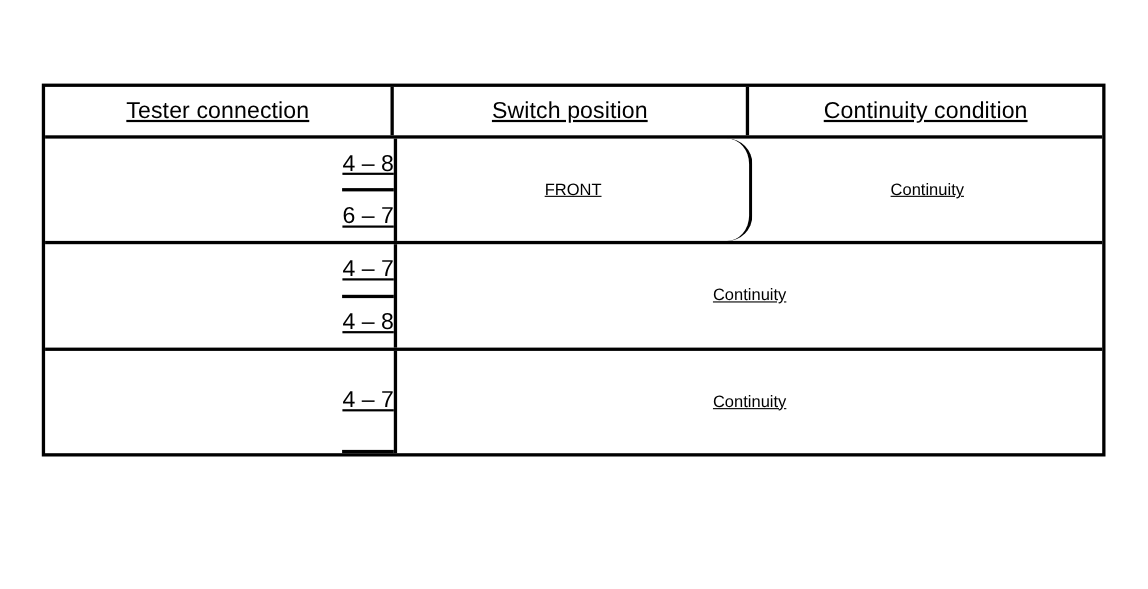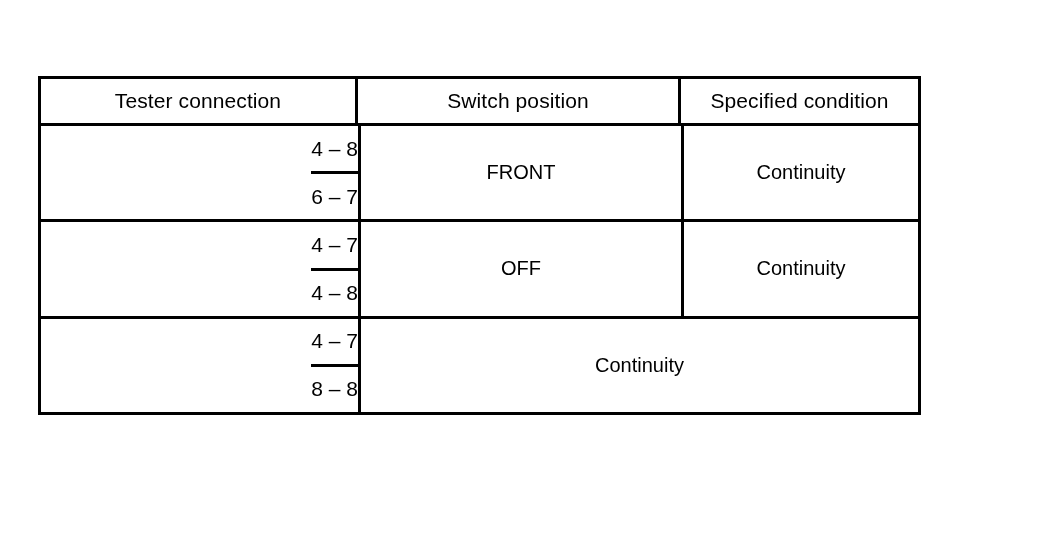--- a/index.html
+++ b/index.html
@@ -22,27 +22,28 @@
     top: 0;
     width: 1044px;
     height: 535px;
   }
 
   
   .spec-table {
     position: absolute;
     left: 38px;
     top: 76px;
-    width: 883px;
+    width: 967px;
     height: 339px;
     border: 3px solid #000000;
     box-sizing: border-box;
     display: flex;
     flex-direction: column;
     background: #ffffff;
+    text-decoration: underline;
   }
 
   
   .thead {
     display: flex;
     height: 47px;
     flex: 0 0 47px;
     border-bottom: 3px solid #000000;
     box-sizing: border-box;
   }
@@ -98,21 +99,22 @@
     align-items: center;
     justify-content: center;
     box-sizing: border-box;
     font-size: 21px;
   }
   .subcell.top {
     border-bottom: 3px solid #000000;
   }
 
   .body-cell {
-    font-size: 20px;
+    font-size: 15px;
+    border-radius: 23px;
   }
 
   
   .caption {
     position: absolute;
     left: 38px;
     top: 434px;
     font-size: 19px;
     letter-spacing: 0.3px;
     white-space: nowrap;
@@ -121,47 +123,45 @@
 </head>
 <body>
 
 <div id="canvas">
 
   <div class="spec-table">
 
     <div class="thead">
       <div class="cell head-cell col-1 vline-1">Tester connection</div>
       <div class="cell head-cell col-2 vline-2">Switch position</div>
-      <div class="cell head-cell col-3">Specified condition</div>
+      <div class="cell head-cell col-3">Continuity condition</div>
     </div>
 
     <div class="tbody">
 
       <div class="group">
         <div class="col-1 split vline-1">
           <div class="subcell top">4 – 8</div>
           <div class="subcell">6 – 7</div>
         </div>
         <div class="cell body-cell col-2 vline-2">FRONT</div>
         <div class="cell body-cell col-3">Continuity</div>
       </div>
 
       <div class="group">
         <div class="col-1 split vline-1">
           <div class="subcell top">4 – 7</div>
           <div class="subcell">4 – 8</div>
         </div>
-        <div class="cell body-cell col-2 vline-2">OFF</div>
         <div class="cell body-cell col-3">Continuity</div>
       </div>
 
       <div class="group last">
         <div class="col-1 split vline-1">
           <div class="subcell top">4 – 7</div>
-          <div class="subcell">8 – 8</div>
         </div>
         <div class="cell body-cell col-3">Continuity</div>
       </div>
 
     </div>
   </div>
 
 
 </div>
 

